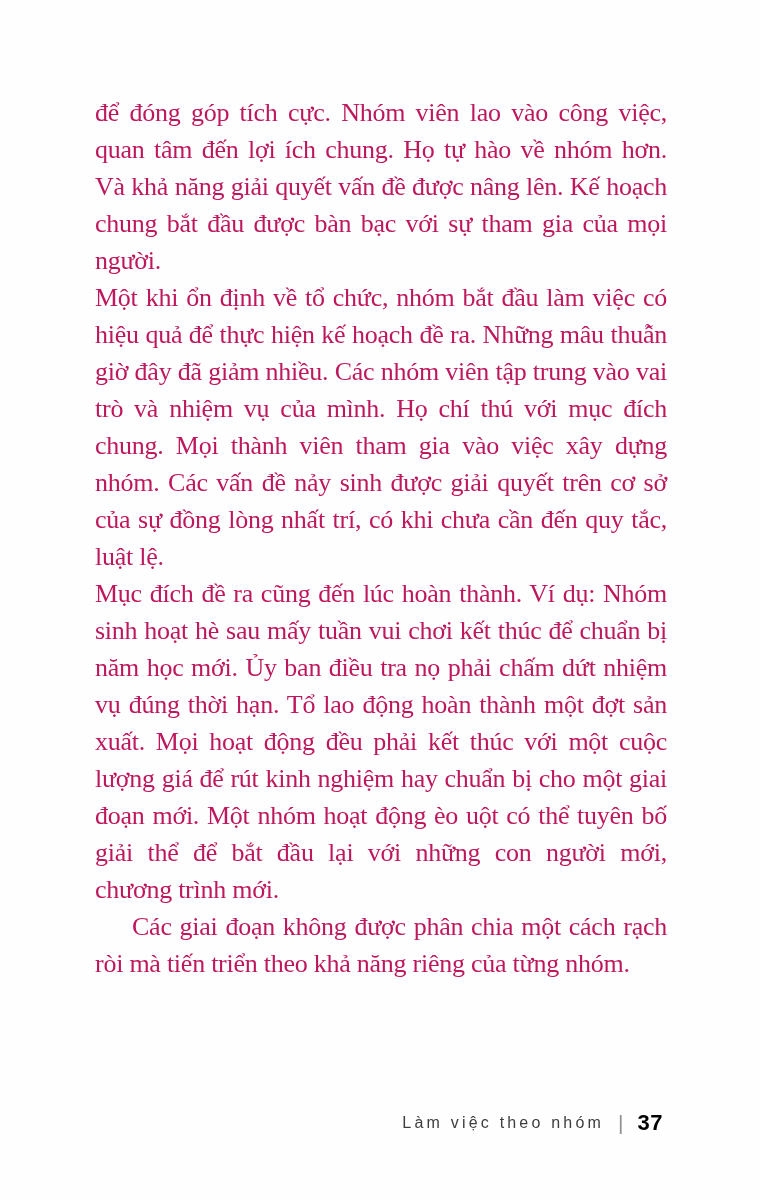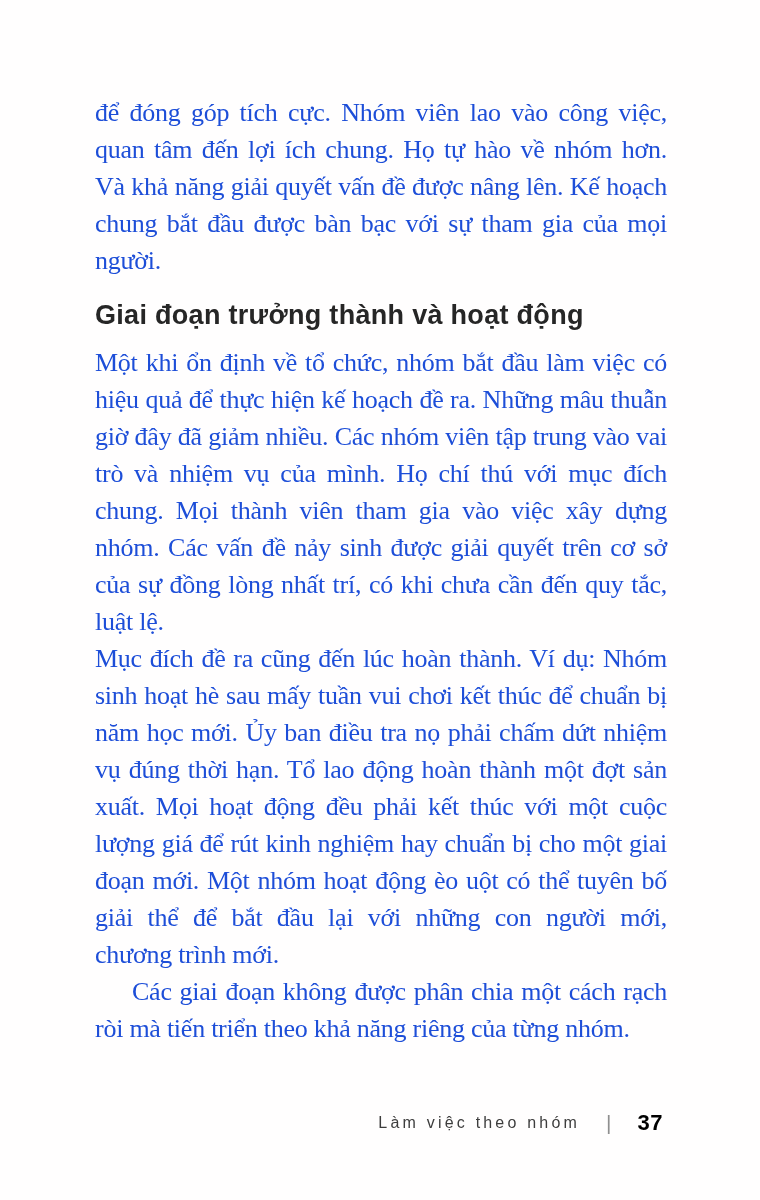--- a/index.html
+++ b/index.html
@@ -21,41 +21,41 @@
     top: 94px;
     width: 572px;
   }
   .body-para {
     margin: 0;
     font-family: "Liberation Serif", "DejaVu Serif", serif;
     font-size: 26px;
     line-height: 37px;
     text-align: justify;
     letter-spacing: -0.25px;
-    color: #1d4ed8;
+    color: #be185d;
   }
   .section-heading {
     margin: 20px 0 12px 0;
     font-family: "Liberation Sans", "DejaVu Sans", sans-serif;
     font-weight: 700;
     font-size: 27px;
     line-height: 33px;
     letter-spacing: 0.3px;
     color: #262626;
   }
   .body-para.indented {
     text-indent: 37px;
   }
   .page-footer {
     position: absolute;
     top: 1110px;
     right: 97px;
     display: flex;
     align-items: center;
-    gap: 26px;
+    gap: 14px;
     font-family: "Liberation Sans", "DejaVu Sans", sans-serif;
     white-space: nowrap;
   }
   .running-title {
     font-size: 16px;
     font-weight: 400;
     letter-spacing: 3.2px;
     color: #3d3d3d;
   }
   .footer-separator {
@@ -72,21 +72,20 @@
     color: #000000;
   }
 </style>
 </head>
 <body>
 
 <div class="page">
   <main class="content">
     <p class="body-para">để đóng góp tích cực. Nhóm viên lao vào công việc, quan tâm đến lợi ích chung. Họ tự hào về nhóm hơn. Và khả năng giải quyết vấn đề được nâng lên. Kế hoạch chung bắt đầu được bàn bạc với sự tham gia của mọi người.</p>
 
-    <h2 class="section-heading">Giai đoạn trưởng thành và hoạt động</h2>
 
     <p class="body-para">Một khi ổn định về tổ chức, nhóm bắt đầu làm việc có hiệu quả để thực hiện kế hoạch đề ra. Những mâu thuẫn giờ đây đã giảm nhiều. Các nhóm viên tập trung vào vai trò và nhiệm vụ của mình. Họ chí thú với mục đích chung. Mọi thành viên tham gia vào việc xây dựng nhóm. Các vấn đề nảy sinh được giải quyết trên cơ sở của sự đồng lòng nhất trí, có khi chưa cần đến quy tắc, luật lệ.</p>
 
 
     <p class="body-para">Mục đích đề ra cũng đến lúc hoàn thành. Ví dụ: Nhóm sinh hoạt hè sau mấy tuần vui chơi kết thúc để chuẩn bị năm học mới. Ủy ban điều tra nọ phải chấm dứt nhiệm vụ đúng thời hạn. Tổ lao động hoàn thành một đợt sản xuất. Mọi hoạt động đều phải kết thúc với một cuộc lượng giá để rút kinh nghiệm hay chuẩn bị cho một giai đoạn mới. Một nhóm hoạt động èo uột có thể tuyên bố giải thể để bắt đầu lại với những con người mới, chương trình mới.</p>
 
     <p class="body-para indented">Các giai đoạn không được phân chia một cách rạch ròi mà tiến triển theo khả năng riêng của từng nhóm.</p>
   </main>
 
   <footer class="page-footer">

